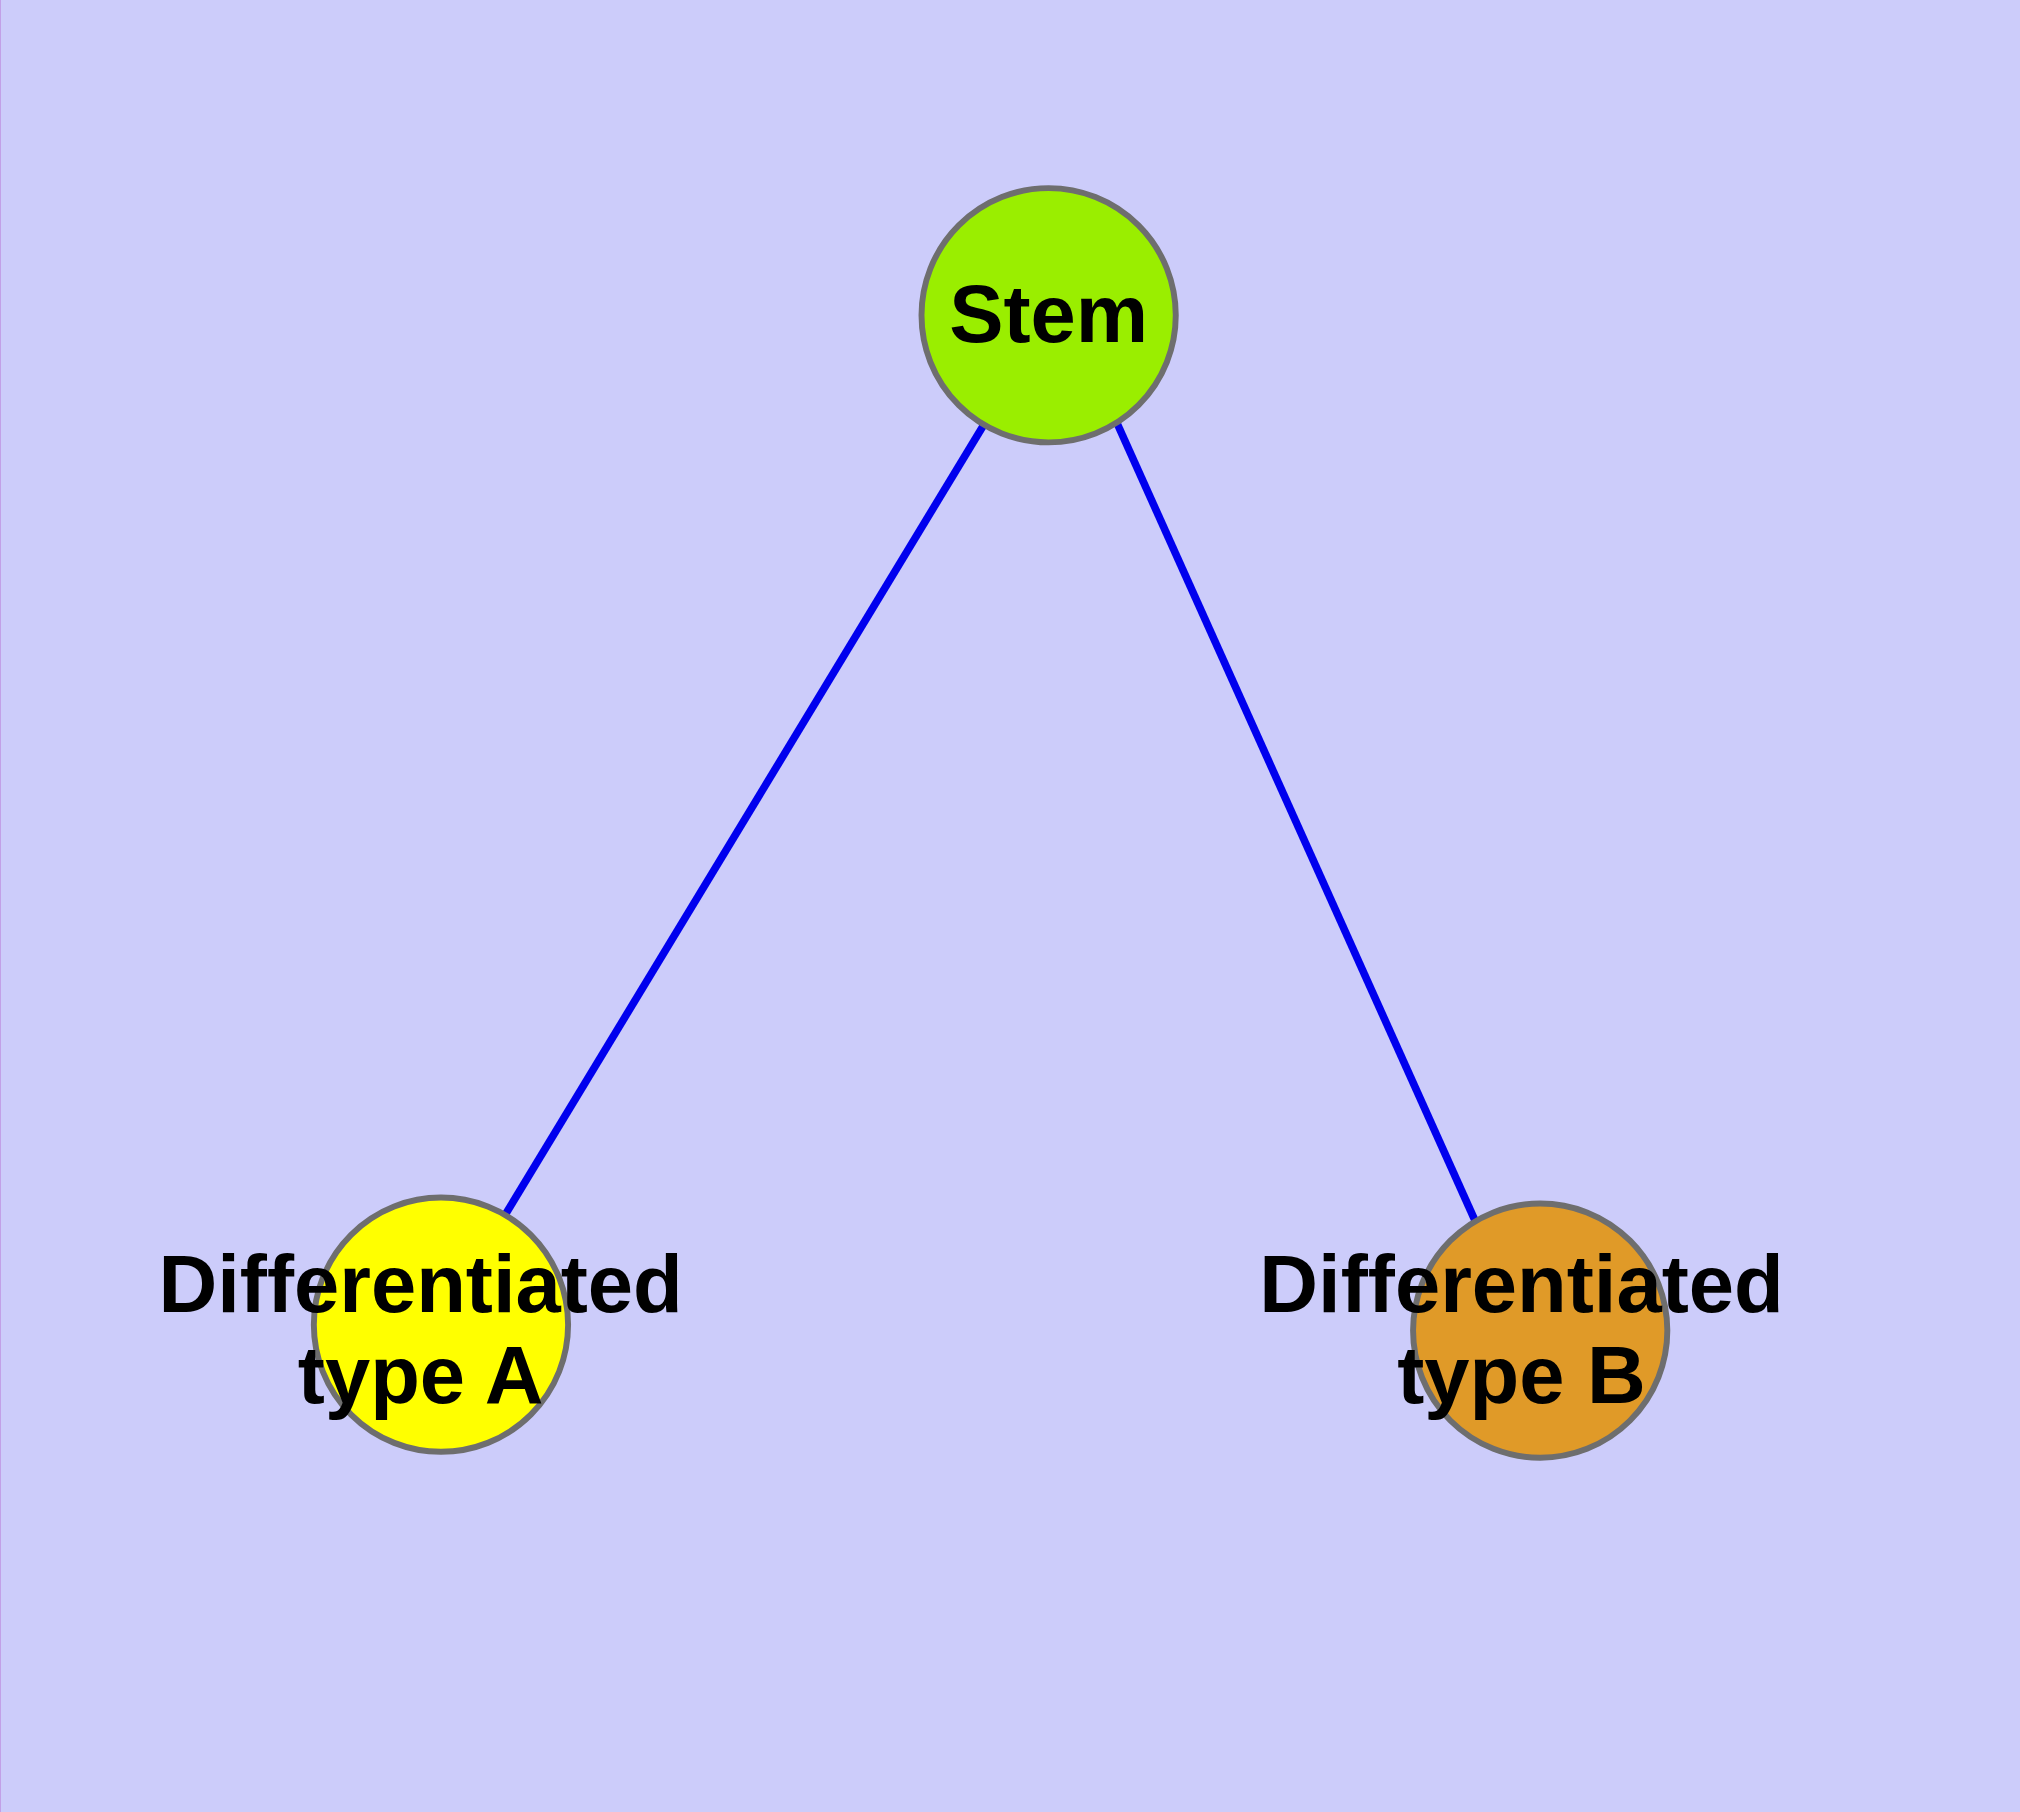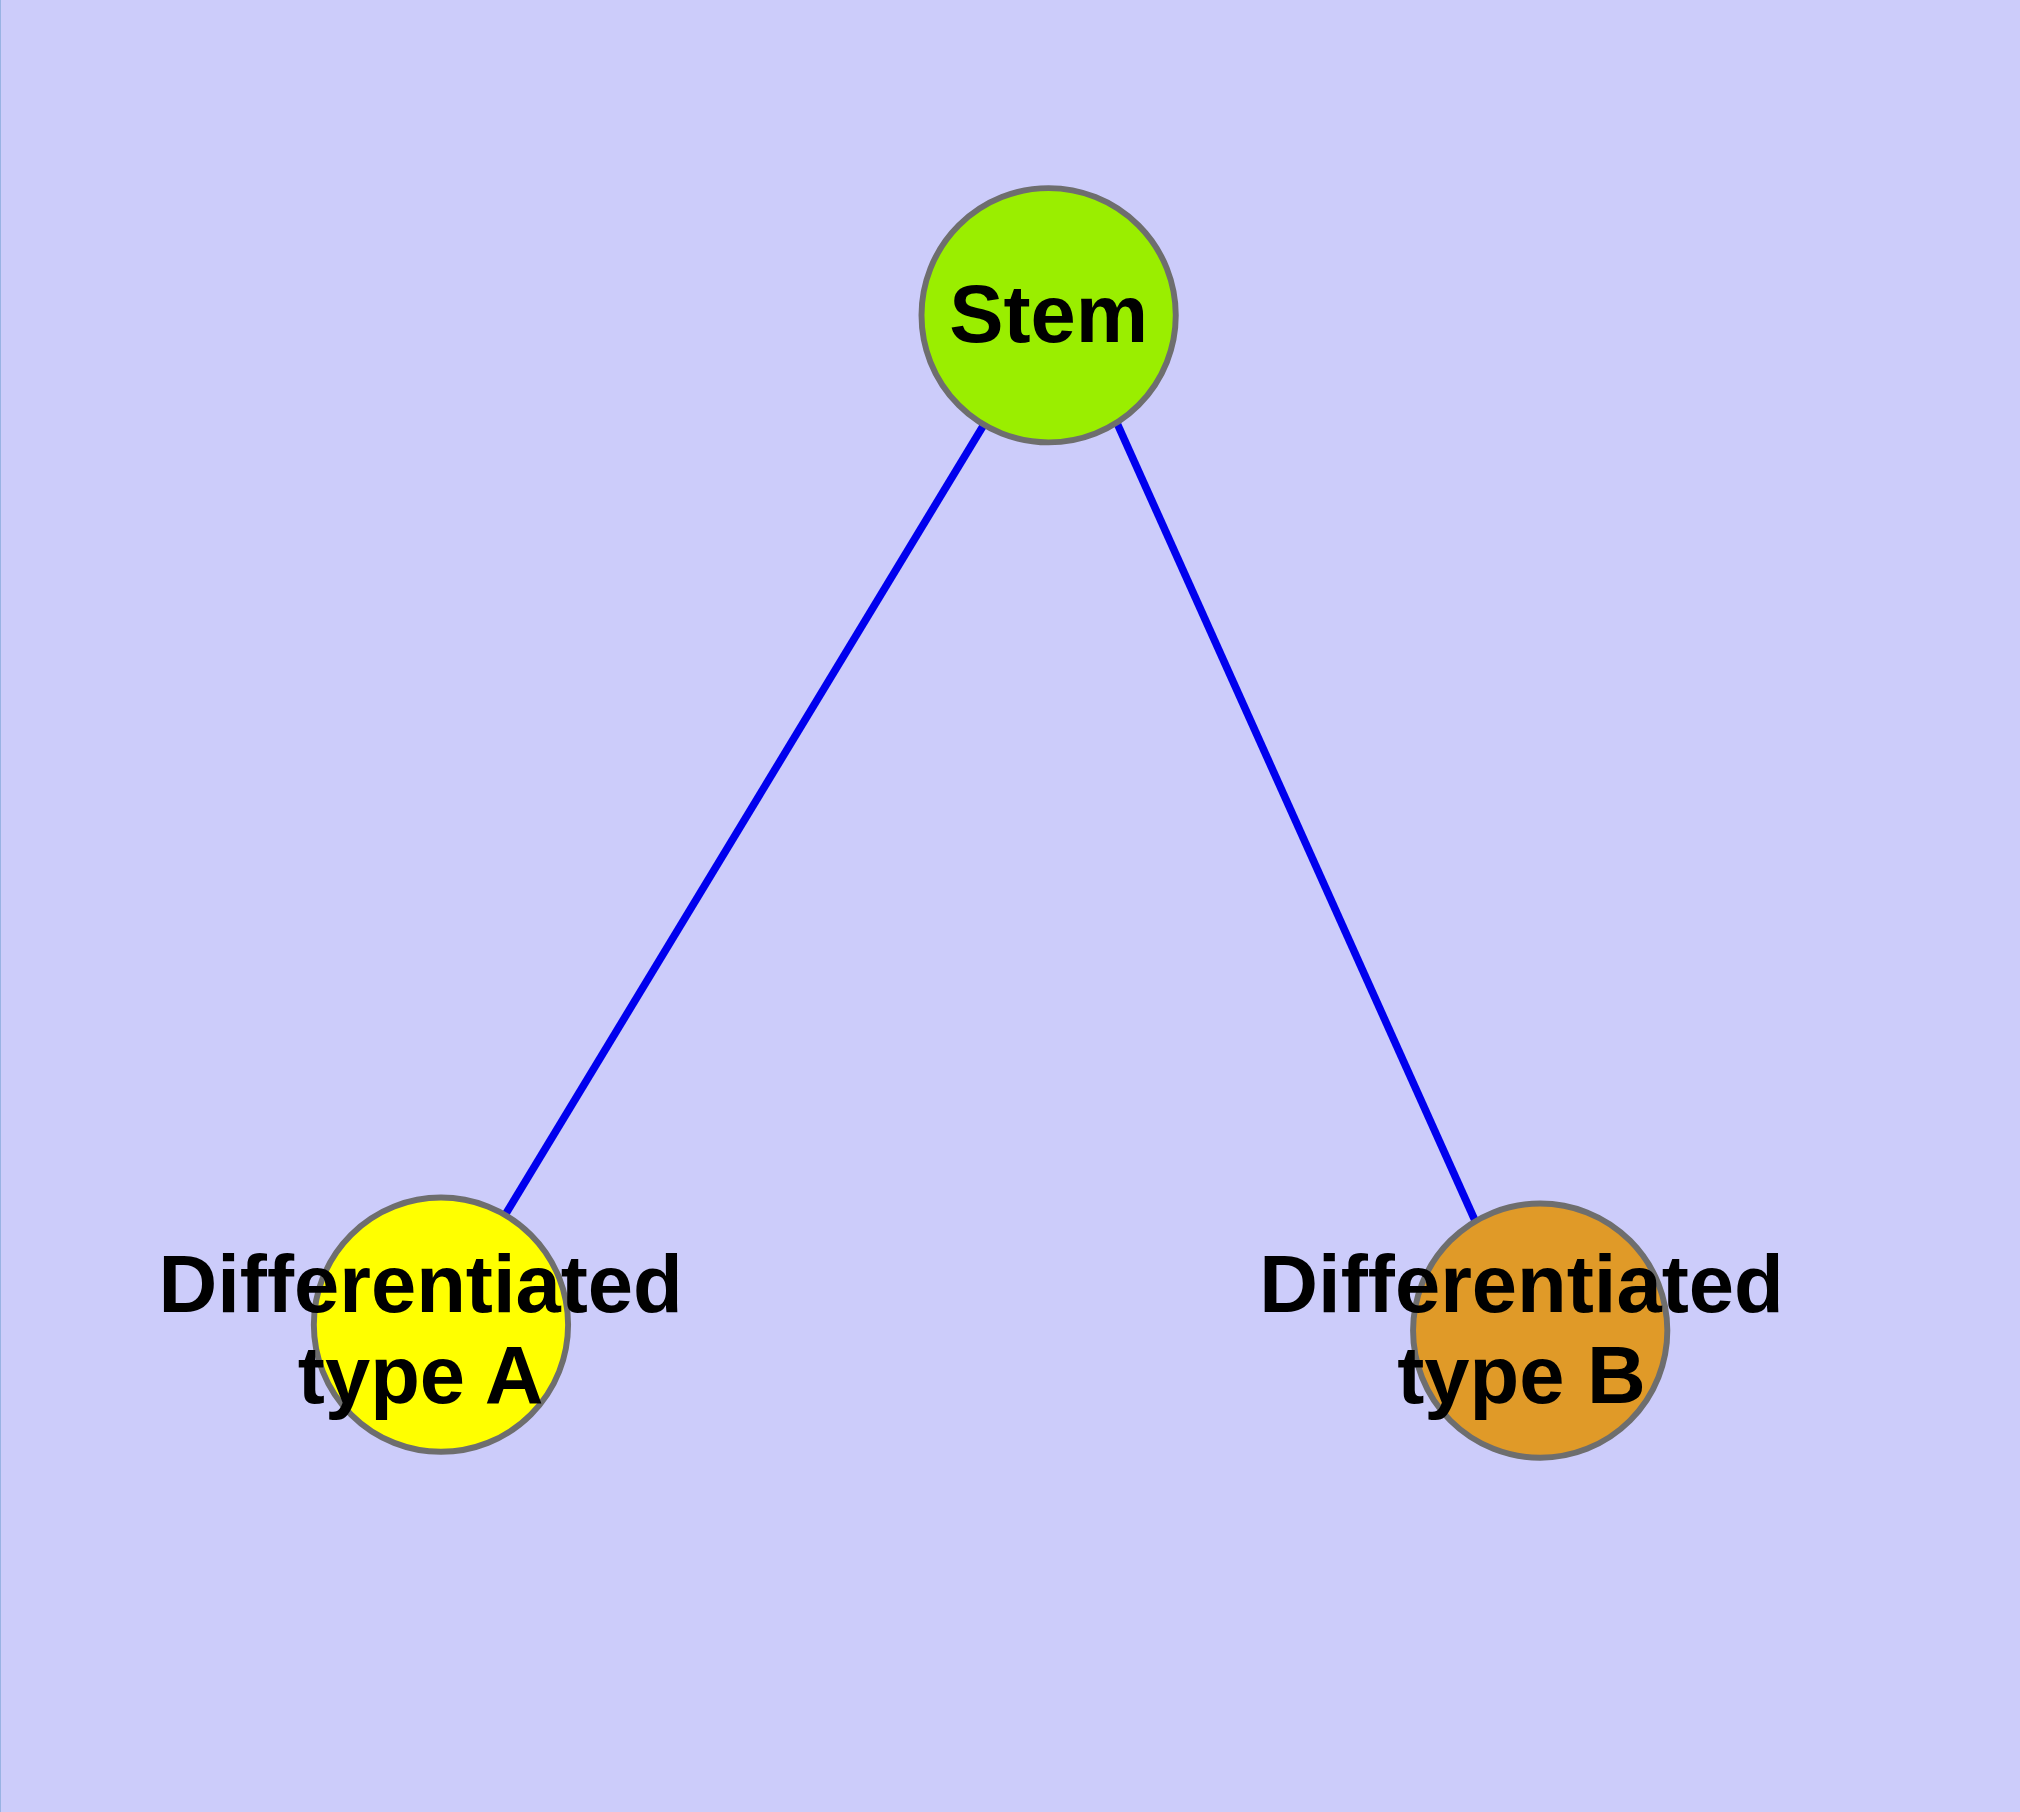--- a/index.html
+++ b/index.html
@@ -10,21 +10,21 @@
   body {
     width: 2021px;
     height: 1812px;
     overflow: hidden;
     font-family: "Liberation Sans", sans-serif;
   }
   #diagram-root {
     position: relative;
     width: 1844px;
     height: 1812px;
-    background: #0369a1;
+    background: #a21caf;
   }
   #graph-svg {
     position: absolute;
     top: 0;
     left: 0;
     width: 2021px;
     height: 1812px;
     display: block;
   }
   .node-label {

